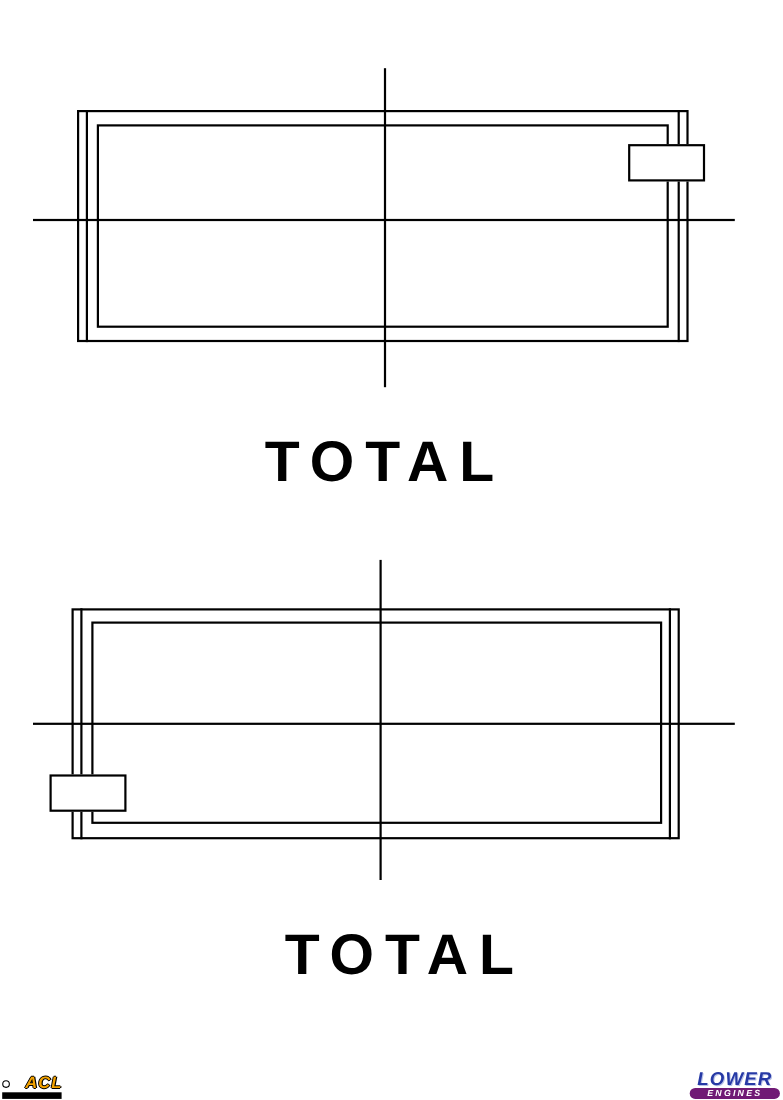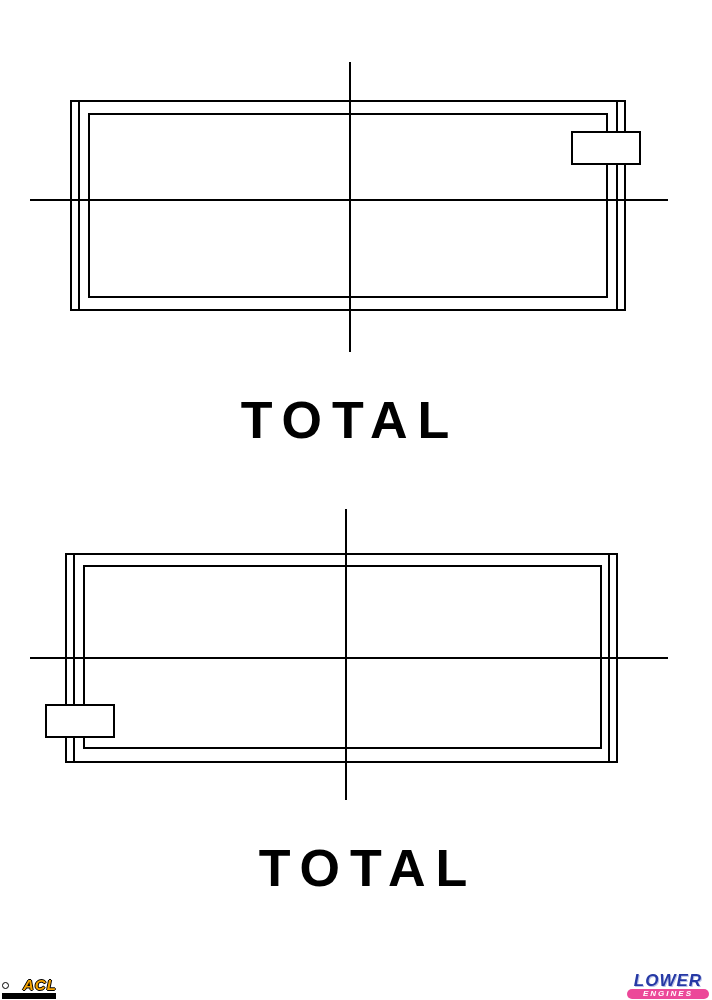--- a/index.html
+++ b/index.html
@@ -91,21 +91,21 @@
     font-style: italic;
     font-weight: bold;
     font-size: 17px;
     line-height: 15px;
     color: #2639a5;
     letter-spacing: 1px;
     text-shadow: 1px 1px 0 #b9c2e8;
   }
   .engines-bar {
     margin-top: 1px;
-    background: #ec4899;
+    background: #701a75;
     color: #ffffff;
     font-style: italic;
     font-weight: bold;
     font-size: 8px;
     line-height: 10px;
     border-radius: 6px;
     padding: 0 4px;
     letter-spacing: 2px;
   }
 </style>

